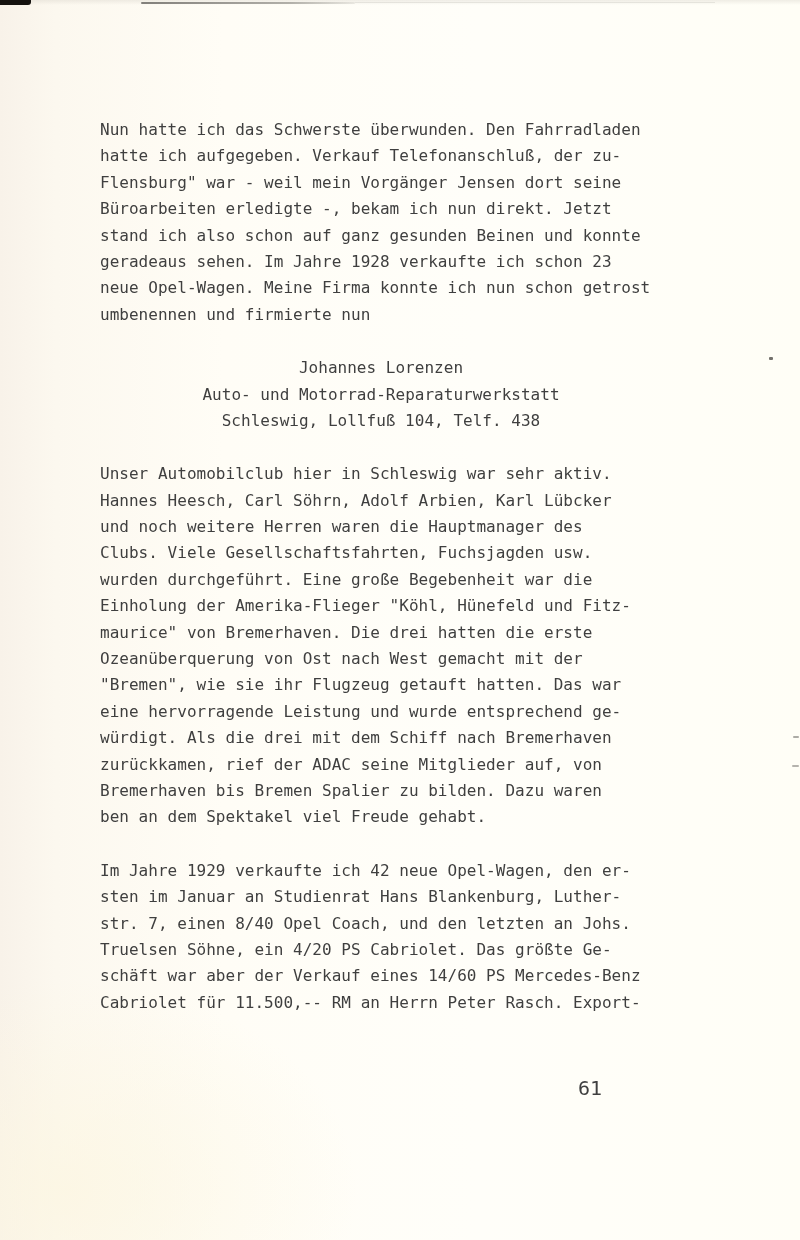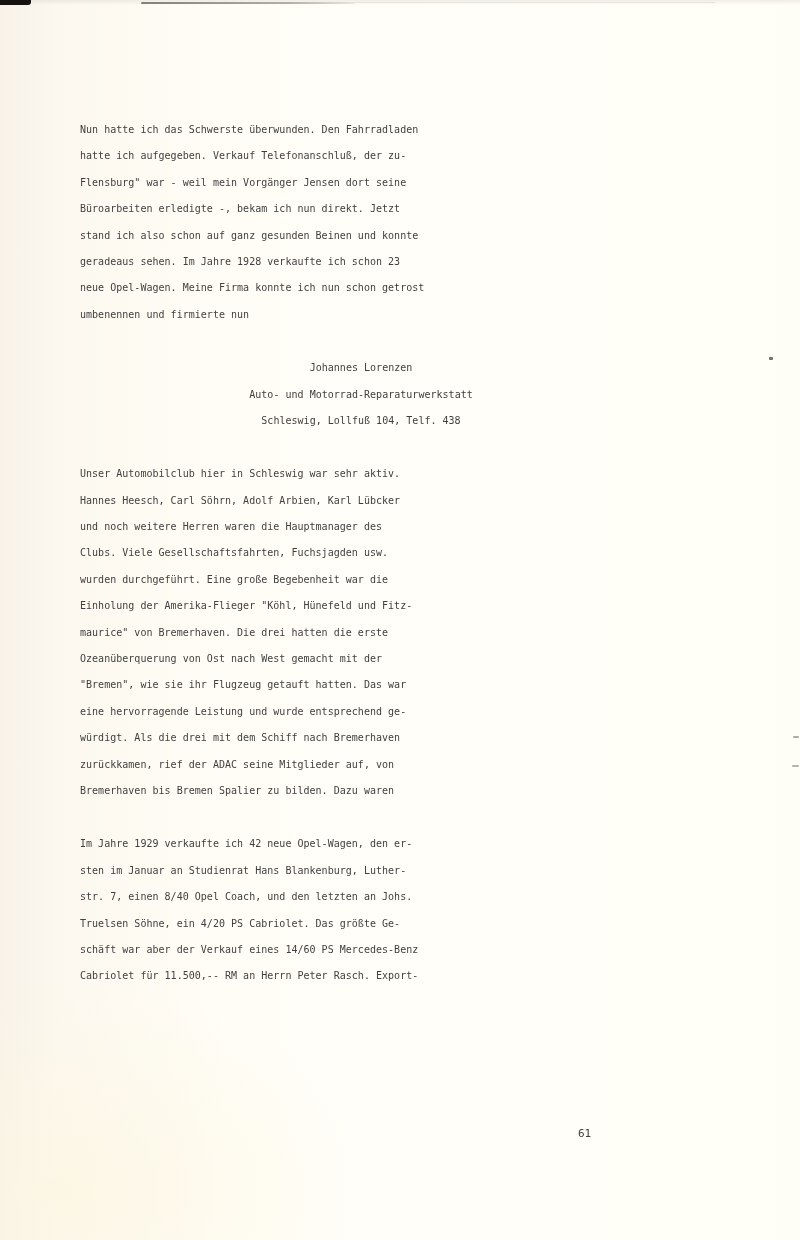--- a/index.html
+++ b/index.html
@@ -55,41 +55,40 @@
   }
   .speck-3 {
     left: 792px; top: 765px;
     width: 7px; height: 2px;
     background: rgba(90,88,84,0.45);
     border-radius: 1px;
   }
   
   .textblock {
     position: absolute;
-    left: 80px;
+    left: 100px;
     top: 117px;
     width: 562px;
-    font-size: 10px;
+    font-size: 16px;
     line-height: 26.4px;
     letter-spacing: 0.02px;
   }
   .para { margin: 0; }
   .para + .para { margin-top: 27px; }
   .para.centered { text-align: center; }
   .line {
     white-space: pre;
     height: 26.4px;
   }
   .pagenum {
     position: absolute;
     left: 578px;
     top: 1075px;
-    font-size: 11px;
+    font-size: 20px;
     line-height: 26.4px;
-    margin-top: 46px;
   }
 </style>
 </head>
 <body>
 
 <main class="page">
   <div class="artifact corner-bar"></div>
   <div class="artifact top-line"></div>
   <div class="artifact top-line-faint"></div>
   <div class="artifact speck-1"></div>
@@ -119,20 +118,21 @@
         <div class="line">Clubs. Viele Gesellschaftsfahrten, Fuchsjagden usw.</div>
         <div class="line">wurden durchgeführt. Eine große Begebenheit war die</div>
         <div class="line">Einholung der Amerika-Flieger "Köhl, Hünefeld und Fitz-</div>
         <div class="line">maurice" von Bremerhaven. Die drei hatten die erste</div>
         <div class="line">Ozeanüberquerung von Ost nach West gemacht mit der</div>
         <div class="line">"Bremen", wie sie ihr Flugzeug getauft hatten. Das war</div>
         <div class="line">eine hervorragende Leistung und wurde entsprechend ge-</div>
         <div class="line">würdigt. Als die drei mit dem Schiff nach Bremerhaven</div>
         <div class="line">zurückkamen, rief der ADAC seine Mitglieder auf, von</div>
         <div class="line">Bremerhaven bis Bremen Spalier zu bilden. Dazu waren</div>
+        <div class="line">ben an dem Spektakel viel Freude gehabt.</div>
       </div>
       <div class="para">
         <div class="line">Im Jahre 1929 verkaufte ich 42 neue Opel-Wagen, den er-</div>
         <div class="line">sten im Januar an Studienrat Hans Blankenburg, Luther-</div>
         <div class="line">str. 7, einen 8/40 Opel Coach, und den letzten an Johs.</div>
         <div class="line">Truelsen Söhne, ein 4/20 PS Cabriolet. Das größte Ge-</div>
         <div class="line">schäft war aber der Verkauf eines 14/60 PS Mercedes-Benz</div>
         <div class="line">Cabriolet für 11.500,-- RM an Herrn Peter Rasch. Export-</div>
       </div>
     </section>

